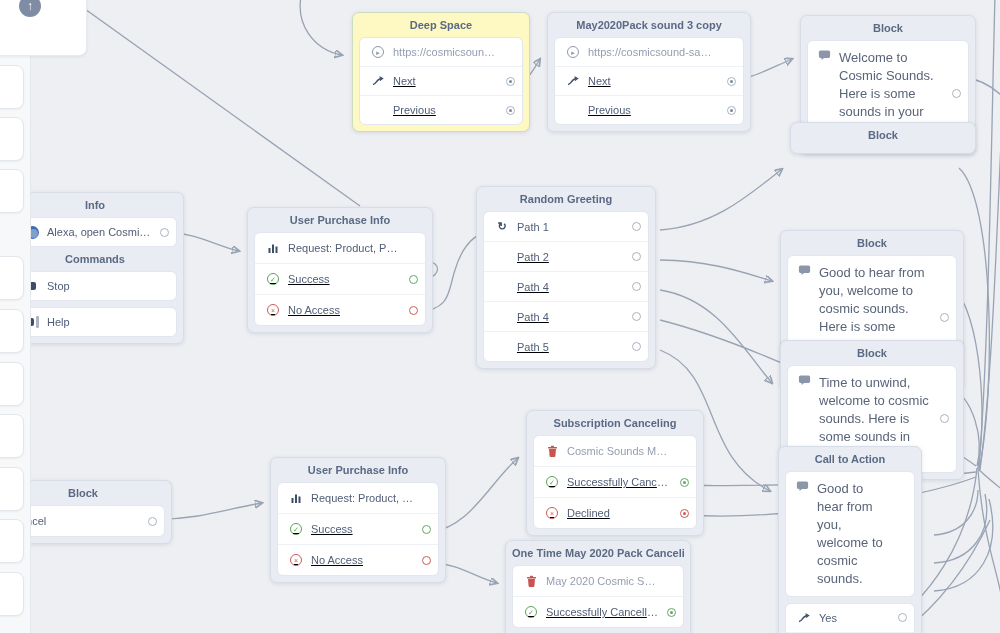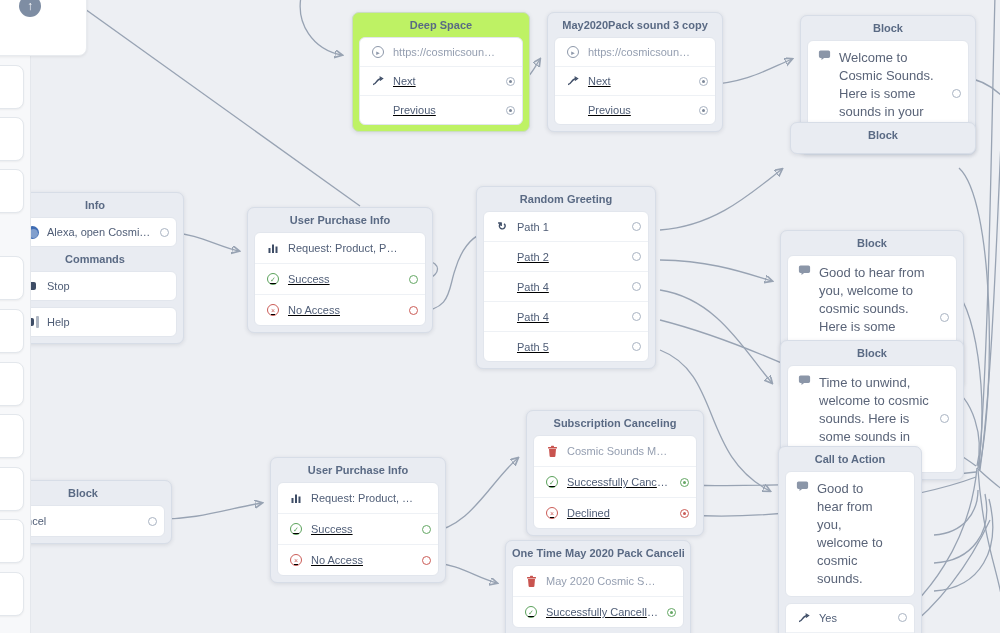--- a/index.html
+++ b/index.html
@@ -3,21 +3,21 @@
 <meta charset="utf-8">
 <style>
   html,body{margin:0;padding:0;}
   body{position:relative;width:1000px;height:633px;overflow:hidden;background:#edeff3;
        font-family:"Liberation Sans",sans-serif;}
   svg.wires{position:absolute;left:0;top:0;z-index:0;}
   svg.wires path{fill:none;stroke:#98a3b3;stroke-width:1.3;}
 
   .node{position:absolute;z-index:1;background:#e9ecf2;border:1px solid #d7dde7;border-radius:7px;
         box-shadow:0 1px 4px rgba(40,50,70,.12);padding:0 6px 6px;box-sizing:border-box;}
-  .node.green{background:#bef264;border-color:#cbdcc3;}
+  .node.green{background:#fef9c3;border-color:#cbdcc3;}
   .node-header{height:24px;line-height:24px;text-align:center;font-size:11px;font-weight:700;color:#5a6a84;
         white-space:nowrap;overflow:hidden;}
   .card{background:#fff;border:1px solid #e2e6ed;border-radius:6px;}
   .card + .card{margin-top:6px;}
   .row{position:relative;display:flex;align-items:center;min-height:28px;padding:0 24px 0 10px;}
   .row + .row{border-top:1px solid #eef1f5;text-decoration:underline;}
   .lbl{font-size:11px;color:#4f5d76;white-space:nowrap;overflow:hidden;text-overflow:ellipsis;}
   .lbl.muted{color:#949eb0;}
   .ic{width:16px;margin-right:7px;flex:none;display:flex;align-items:center;justify-content:center;}
   .glyph{font-size:11px;line-height:1;color:#3e4d66;font-weight:700;}
@@ -110,21 +110,21 @@
       <span class="port filled"></span>
     </div>
     <div class="row">
       <span class="ic"></span>
       <span class="lbl">Previous</span>
       <span class="port filled"></span>
     </div>
   </div>
 </div>
 
-<div class="node" style="left:547px;top:12px;width:176px;">
+<div class="node" style="left:547px;top:12px;width:204px;">
   <div class="node-header">May2020Pack sound 3 copy</div>
   <div class="card">
     <div class="row">
       <span class="ic">
           <span class="ring">▸</span>
         </span>
       <span class="lbl muted">https://cosmicsound-samples-n...</span>
     </div>
     <div class="row">
       <span class="ic">

